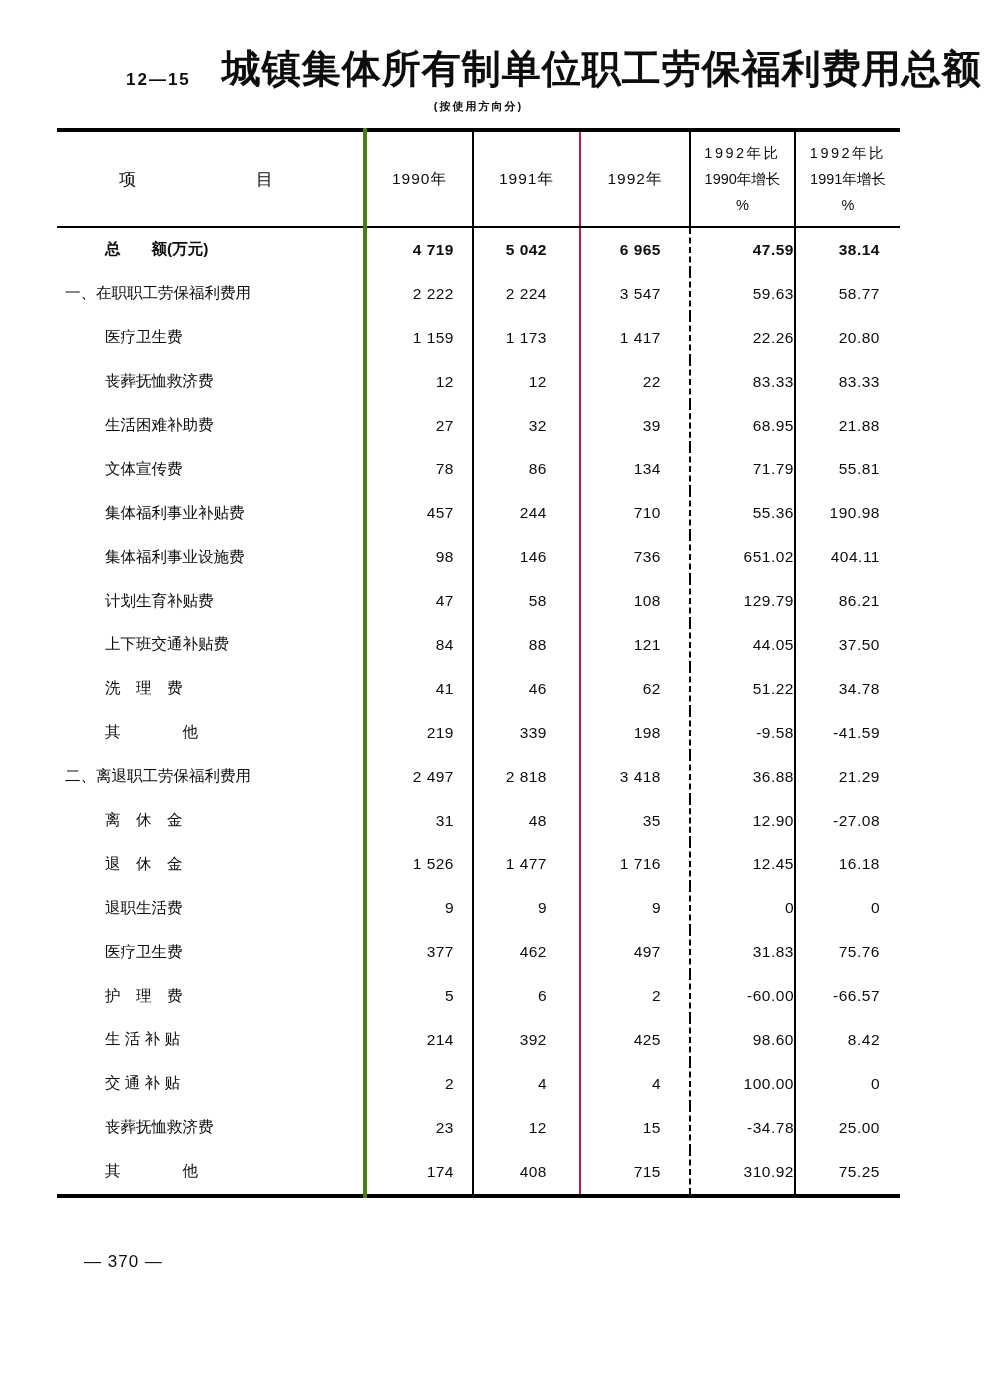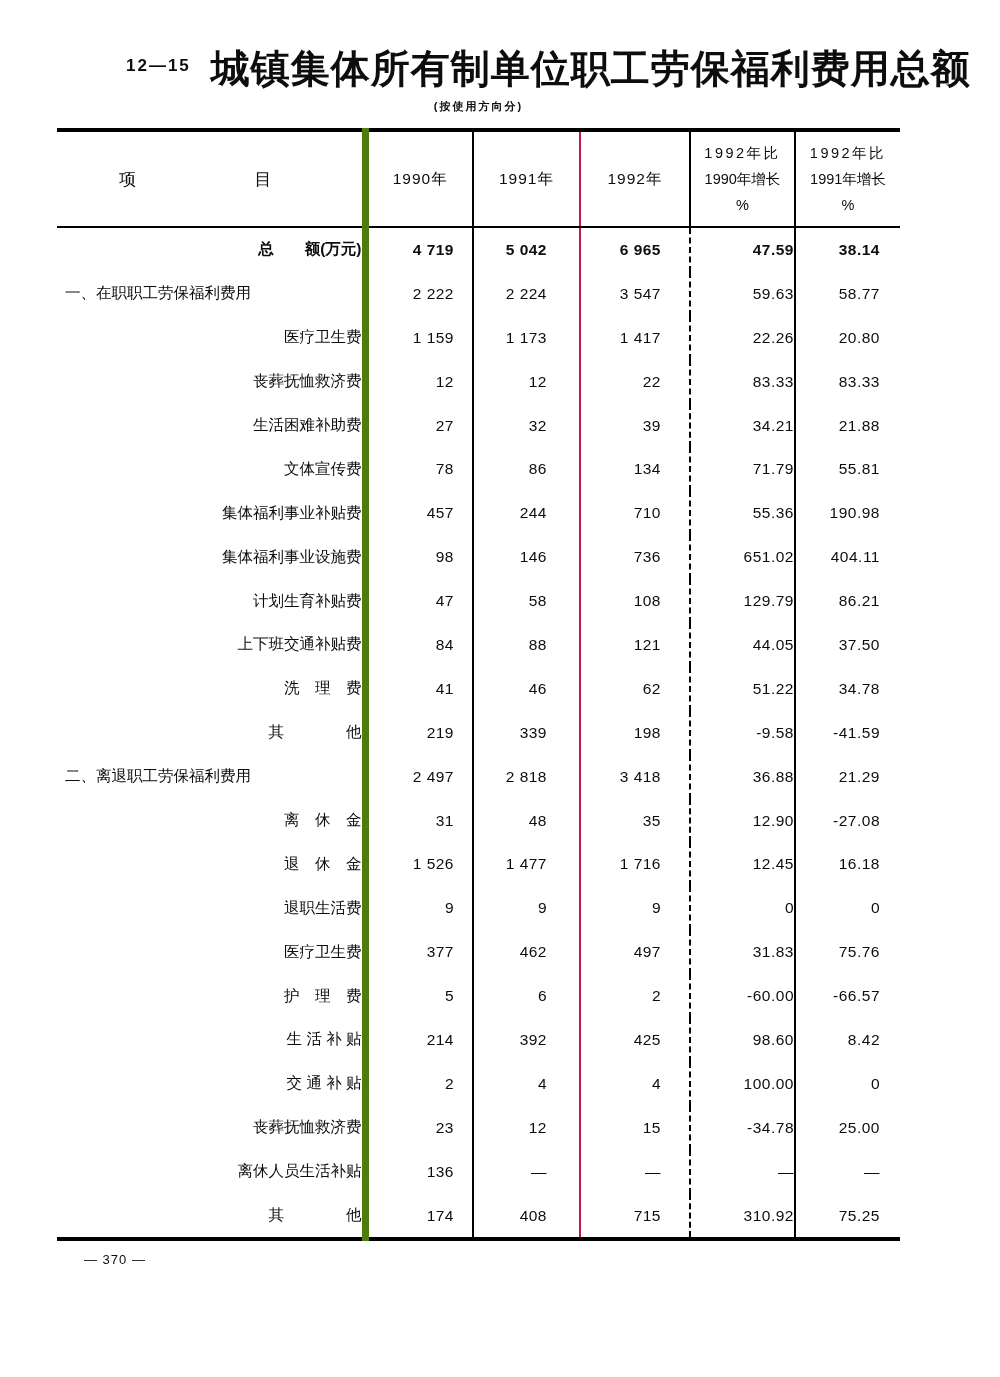--- a/index.html
+++ b/index.html
@@ -9,21 +9,21 @@
     font-family:"Liberation Sans","DejaVu Sans",sans-serif;
     color:#0d0d0d;
   }
   .page {
     position:relative; width:1000px; height:1377px;
     background:#ffffff; overflow:hidden;
   }
   
   .title-row {
     position:absolute; top:42px; left:126px;
-    display:flex; align-items:center; gap:20px;
+    display:flex; align-items:flex-end; gap:31px;
     white-space:nowrap;
   }
   .title-num { font-size:17px; font-weight:700; letter-spacing:2px; padding-bottom:6px; }
   .title-main { font-size:39px; font-weight:700; letter-spacing:1px; }
   .subtitle {
     position:absolute; top:99px; left:57px; width:843px;
     text-align:center; font-size:11px; font-weight:700; letter-spacing:2px;
   }
   
   table.stat {
@@ -43,38 +43,38 @@
   .growth-head { font-size:14.5px; line-height:1.8; }
   .growth-line1 { letter-spacing:2.5px; display:block; }
   .growth-line2 { display:block; }
   .growth-line3 { display:block; }
   tbody td {
     height:43.9px; font-size:15.5px; padding:0;
     vertical-align:middle; white-space:nowrap;
   }
   td.label-cell { text-align:left; }
   td.indent-0 { padding-left:8px; }
-  td.indent-1 { padding-left:48px;text-align:right; }
+  td.indent-1 { padding-left:48px; }
   td.num-cell { text-align:right; letter-spacing:0.5px; }
-  th:nth-child(2), td:nth-child(2) { border-left:7px solid #4d7c0f; }
+  th:nth-child(2), td:nth-child(2) { border-left:4px solid #4d7c0f; }
   th:nth-child(3), td:nth-child(3) { border-left:2px solid #000; }
   th:nth-child(4), td:nth-child(4) { border-left:2px solid #be185d; }
   td:nth-child(5) { border-left:2px dashed #000; }
   th:nth-child(5) { border-left:2px solid #000; }
   th:nth-child(6), td:nth-child(6) { border-left:2px solid #000; }
   td:nth-child(2) { padding-right:18px; }
   td:nth-child(3) { padding-right:32px; }
   td:nth-child(4) { padding-right:28px;padding-left:16px; }
   td:nth-child(5) { }
   td:nth-child(6) { padding-right:20px; }
   tr.bold-row td { font-weight:700; }
   
   .page-num {
     position:absolute; left:84px; top:1252px;
-    font-size:13px; letter-spacing:1px;
+    font-size:17px; letter-spacing:1px;
   }
 </style>
 </head>
 <body>
 
 <div class="page">
 
   <div class="title-row">
     <span class="title-num">12—15</span>
     <span class="title-main">城镇集体所有制单位职工劳保福利费用总额</span>
@@ -145,21 +145,21 @@
           <td class="num-cell">12</td>
           <td class="num-cell">22</td>
           <td class="num-cell">83.33</td>
           <td class="num-cell">83.33</td>
         </tr>
         <tr>
           <td class="label-cell indent-1">生活困难补助费</td>
           <td class="num-cell">27</td>
           <td class="num-cell">32</td>
           <td class="num-cell">39</td>
-          <td class="num-cell">34.21</td>
+          <td class="num-cell">68.95</td>
           <td class="num-cell">21.88</td>
         </tr>
         <tr>
           <td class="label-cell indent-1">文体宣传费</td>
           <td class="num-cell">78</td>
           <td class="num-cell">86</td>
           <td class="num-cell">134</td>
           <td class="num-cell">71.79</td>
           <td class="num-cell">55.81</td>
         </tr>
@@ -277,28 +277,20 @@
         </tr>
         <tr>
           <td class="label-cell indent-1">丧葬抚恤救济费</td>
           <td class="num-cell">23</td>
           <td class="num-cell">12</td>
           <td class="num-cell">15</td>
           <td class="num-cell">-34.78</td>
           <td class="num-cell">25.00</td>
         </tr>
         <tr>
-          <td class="label-cell indent-1">离休人员生活补贴</td>
-          <td class="num-cell">136</td>
-          <td class="num-cell">—</td>
-          <td class="num-cell">—</td>
-          <td class="num-cell">—</td>
-          <td class="num-cell">—</td>
-        </tr>
-        <tr>
           <td class="label-cell indent-1">其　　　　他</td>
           <td class="num-cell">174</td>
           <td class="num-cell">408</td>
           <td class="num-cell">715</td>
           <td class="num-cell">310.92</td>
           <td class="num-cell">75.25</td>
         </tr>
       </tbody>
   </table>
 

